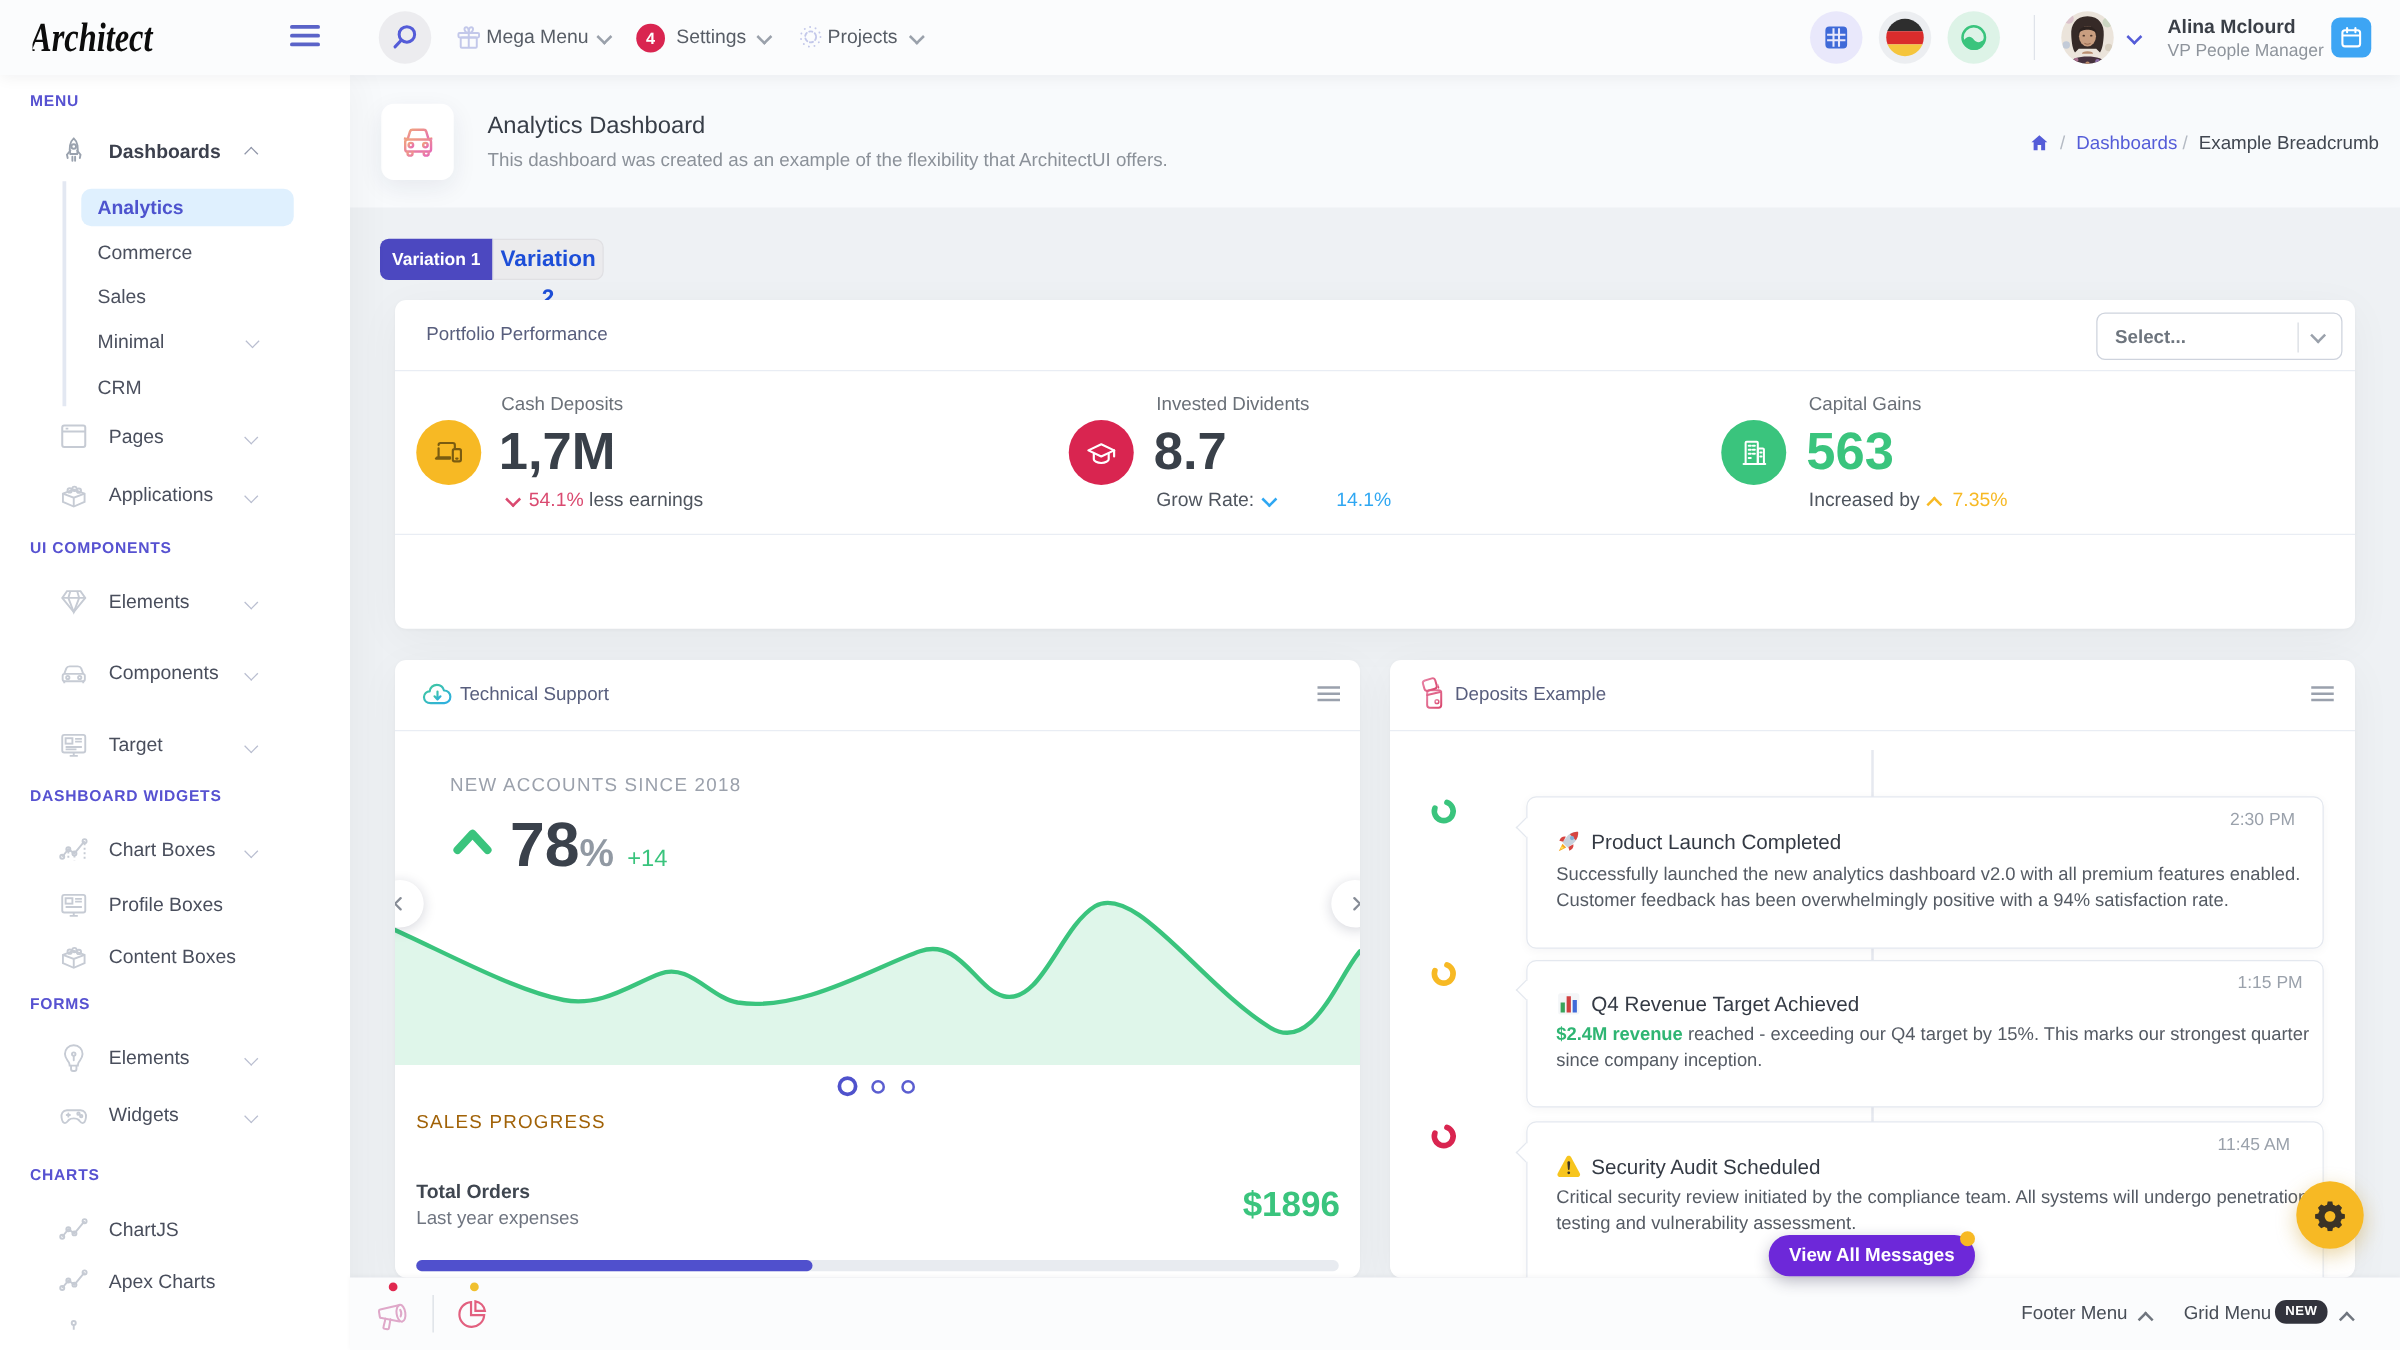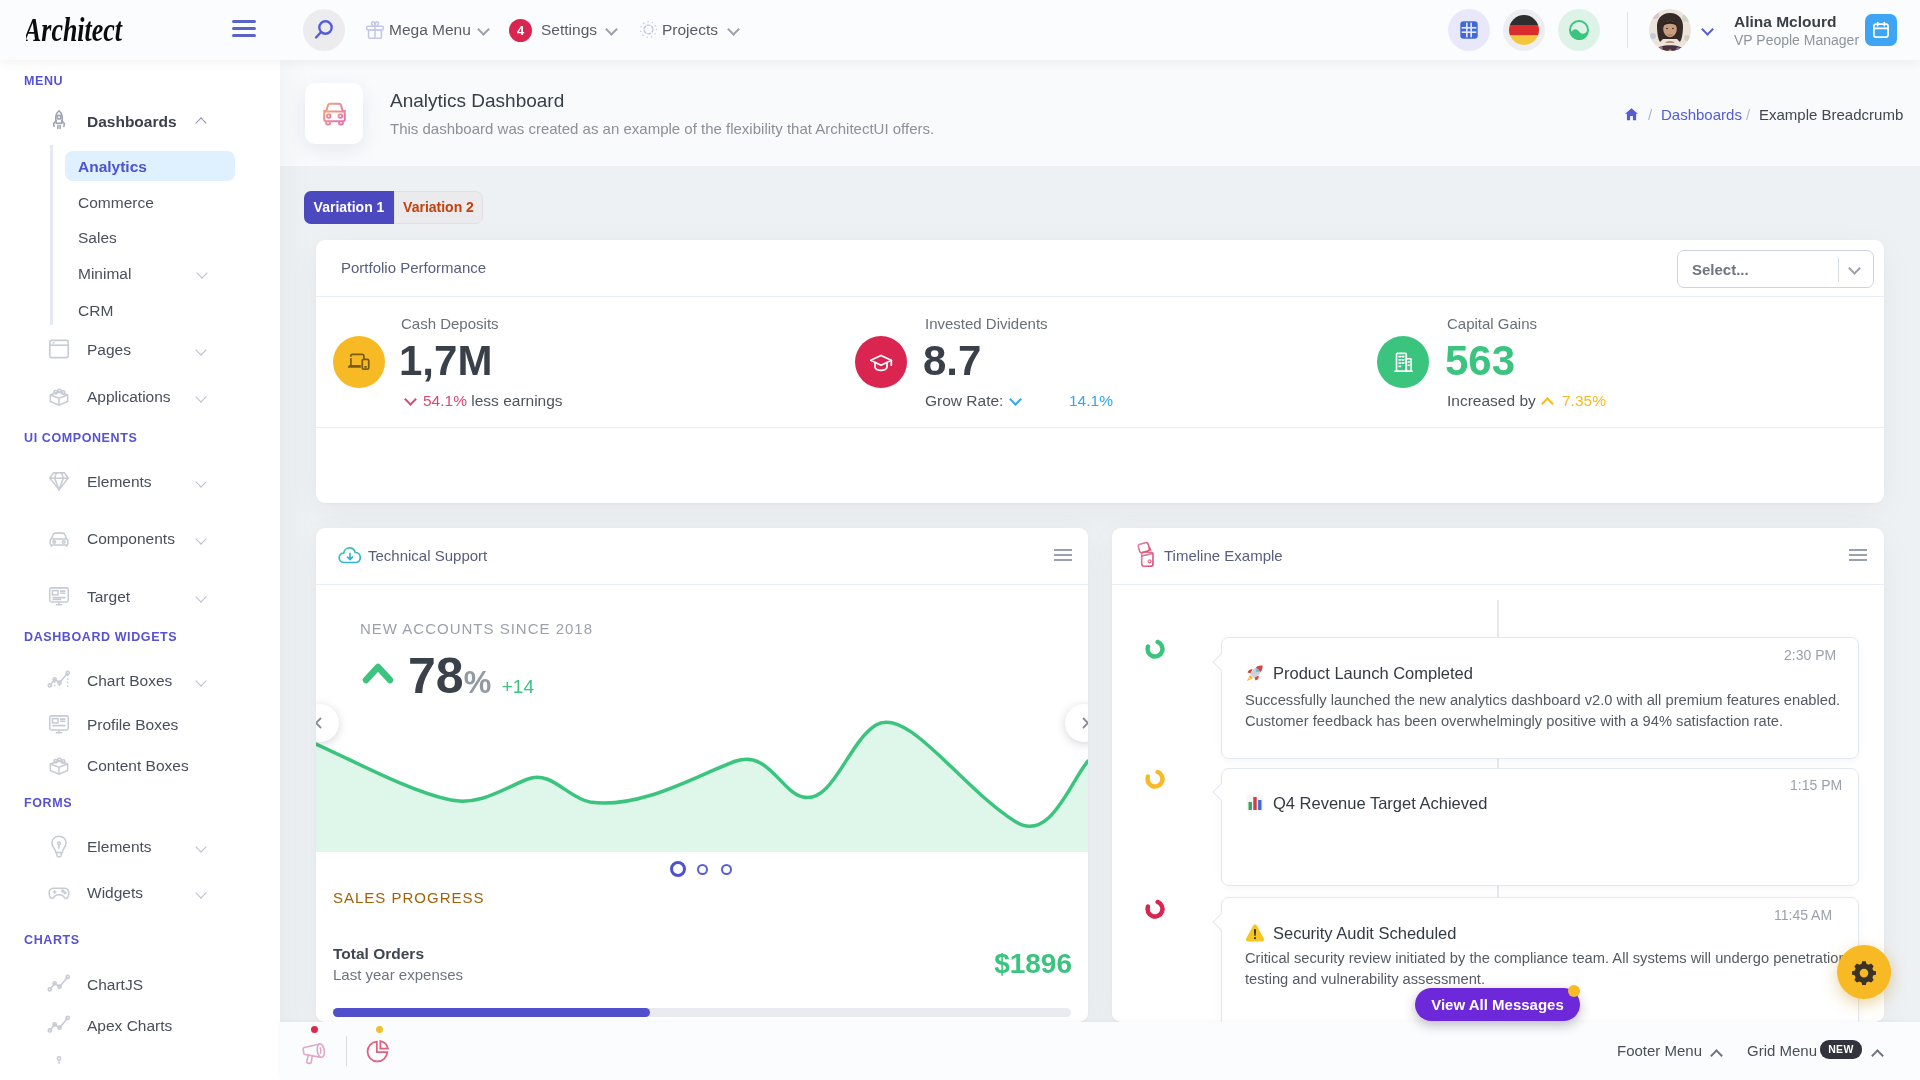--- a/index.html
+++ b/index.html
@@ -73,21 +73,21 @@
   <svg class="abs" style="left:1343px; top:46px;" width="17" height="17" viewBox="0 0 24 24" fill="#545cd8">
     <path d="M12 3 L21 11 L18.5 11 L18.5 20 L14 20 L14 14 L10 14 L10 20 L5.5 20 L5.5 11 L3 11 Z"></path>
   </svg>
   <div class="abs" style="left:1368px; top:46px; font-size:15px; color:#b4bac3;">/</div>
   <div class="abs" style="left:1381px; top:46px; font-size:15px; color:#545cd8;">Dashboards</div>
   <div class="abs" style="left:1466px; top:46px; font-size:15px; color:#b4bac3;">/</div>
   <div class="abs" style="left:1479px; top:46px; font-size:15px; color:#414751;">Example Breadcrumb</div>
 </div>
 
 <div class="abs" style="left:304px; top:191px; width:90px; height:33px; background:#4c48c0; border-radius:7px 0 0 7px; color:#fff; font-size:14px; font-weight:bold; text-align:center; line-height:33px;">Variation 1</div>
-<div class="abs" style="left:394px; top:191px; width:89px; height:33px; background:#ebebed; border:1px solid #e0e0e3; border-radius:0 7px 7px 0; color:#c2410c; font-size:14px; font-weight:bold; text-align:center; line-height:31px;">Variation 2</div>
+<div class="abs" style="left:394px; top:191px; width:89px; height:33px; background:#ebebed; border:1px solid #e0e0e3; border-radius:0 7px 7px 0; color:#1d4ed8; font-size:18px; font-weight:bold; text-align:center; line-height:31px;">Variation 2</div>
 
 <div class="card" style="left:316px; top:240px; width:1568px; height:263px;">
   <div class="card-head"></div>
   <div class="card-title" style="left:25px;">Portfolio Performance</div>
 
   <div class="abs" style="left:1361px; top:10px; width:197px; height:38px; border:1px solid #ced3dd; border-radius:7px; background:#fff;">
     <div class="abs" style="left:14px; top:10px; font-size:15px; font-weight:bold; color:#6e757e;">Select...</div>
     <div class="abs" style="left:160px; top:7px; width:1px; height:24px; background:#d7dbe2;"></div>
     <span class="chev abs" style="left:172px; top:13px;"></span>
   </div>
@@ -447,21 +447,21 @@
           <stop offset="0" stop-color="#e886a8"></stop>
           <stop offset="1" stop-color="#d9466d"></stop>
         </linearGradient>
       </defs>
     <rect x="8" y="10.5" width="10.5" height="13" rx="2"></rect>
     <path d="M8 14 L18.5 11.5"></path>
     <rect x="5.2" y="2.2" width="9.5" height="8" rx="2" transform="rotate(-16 10 6)"></rect>
     <path d="M16 6.5 C15.6 7.5 16.8 7.7 16.5 8.7" stroke-width="1.1"></path>
     <circle cx="15.3" cy="19" r="1.4" stroke-width="1.1"></circle>
   </svg>
-  <div class="card-title" style="left:52px;">Timeline Example</div>
+  <div class="card-title" style="left:52px;">Deposits Example</div>
   <div class="burger3" style="left:737px;"></div>
 
   <div class="abs" style="left:385px; top:72px; width:2px; height:422px; background:#e6e9f0;"></div>
 
   <svg class="abs" style="left:32px; top:110px;" width="22" height="22" viewBox="0 0 22 22" fill="none">
     <circle cx="11" cy="11" r="7.5" stroke="#3ac47d" stroke-width="4.5" stroke-linecap="round" stroke-dasharray="35 12.1" transform="rotate(-70 11 11)"></circle>
   </svg>
   <svg class="abs" style="left:32px; top:240px;" width="22" height="22" viewBox="0 0 22 22" fill="none">
     <circle cx="11" cy="11" r="7.5" stroke="#f7b924" stroke-width="4.5" stroke-linecap="round" stroke-dasharray="35 12.1" transform="rotate(-70 11 11)"></circle>
   </svg>
@@ -485,20 +485,21 @@
 
   <div class="tl-card abs" style="left:109px; top:240px; width:638px; height:118px;"></div>
   <div class="tl-notch abs" style="left:103px; top:258px;"></div>
   <div class="abs" style="left:678px; top:249px; font-size:14px; color:#9aa1ab;">1:15 PM</div>
   <div class="abs" style="left:133px; top:265px; font-size:16.5px; color:#343a44;"><svg class="emj" width="20" height="20" viewBox="0 0 20 20">
         <rect x="1.5" y="1.5" width="17" height="17" rx="2" fill="#f4f6f8"></rect>
         <rect x="3.5" y="9" width="3.4" height="8" fill="#3aa45c"></rect>
         <rect x="8.3" y="4" width="3.4" height="13" fill="#d04040"></rect>
         <rect x="13.1" y="7" width="3.4" height="10" fill="#3f6ad8"></rect>
       </svg>Q4 Revenue Target Achieved</div>
+  <div class="tl-body abs" style="left:133px; top:290px;"><span style="color:#2fb573; font-weight:bold;">$2.4M revenue</span> reached - exceeding our Q4 target by 15%. This marks our strongest quarter<br>since company inception.</div>
 
   <div class="tl-card abs" style="left:109px; top:369px; width:638px; height:160px;"></div>
   <div class="tl-notch abs" style="left:103px; top:388px;"></div>
   <div class="abs" style="left:662px; top:379px; font-size:14px; color:#9aa1ab;">11:45 AM</div>
   <div class="abs" style="left:133px; top:395px; font-size:16.5px; color:#343a44;"><svg class="emj" width="20" height="20" viewBox="0 0 20 20">
         <path d="M10 1.5 C10.8 1.5 11.4 1.9 11.8 2.6 L18.8 15.5 C19.6 17 18.6 18.5 17 18.5 L3 18.5 C1.4 18.5 0.4 17 1.2 15.5 L8.2 2.6 C8.6 1.9 9.2 1.5 10 1.5 Z" fill="#f7c51e"></path>
         <path d="M10 6 C10.7 6 11.2 6.5 11.1 7.2 L10.7 12.2 C10.7 12.7 10.4 13 10 13 C9.6 13 9.3 12.7 9.3 12.2 L8.9 7.2 C8.8 6.5 9.3 6 10 6 Z" fill="#3a3428"></path>
         <circle cx="10" cy="15.2" r="1.1" fill="#3a3428"></circle>
       </svg>Security Audit Scheduled</div>
   <div class="tl-body abs" style="left:133px; top:420px;">Critical security review initiated by the compliance team. All systems will undergo penetration<br>testing and vulnerability assessment.</div>

